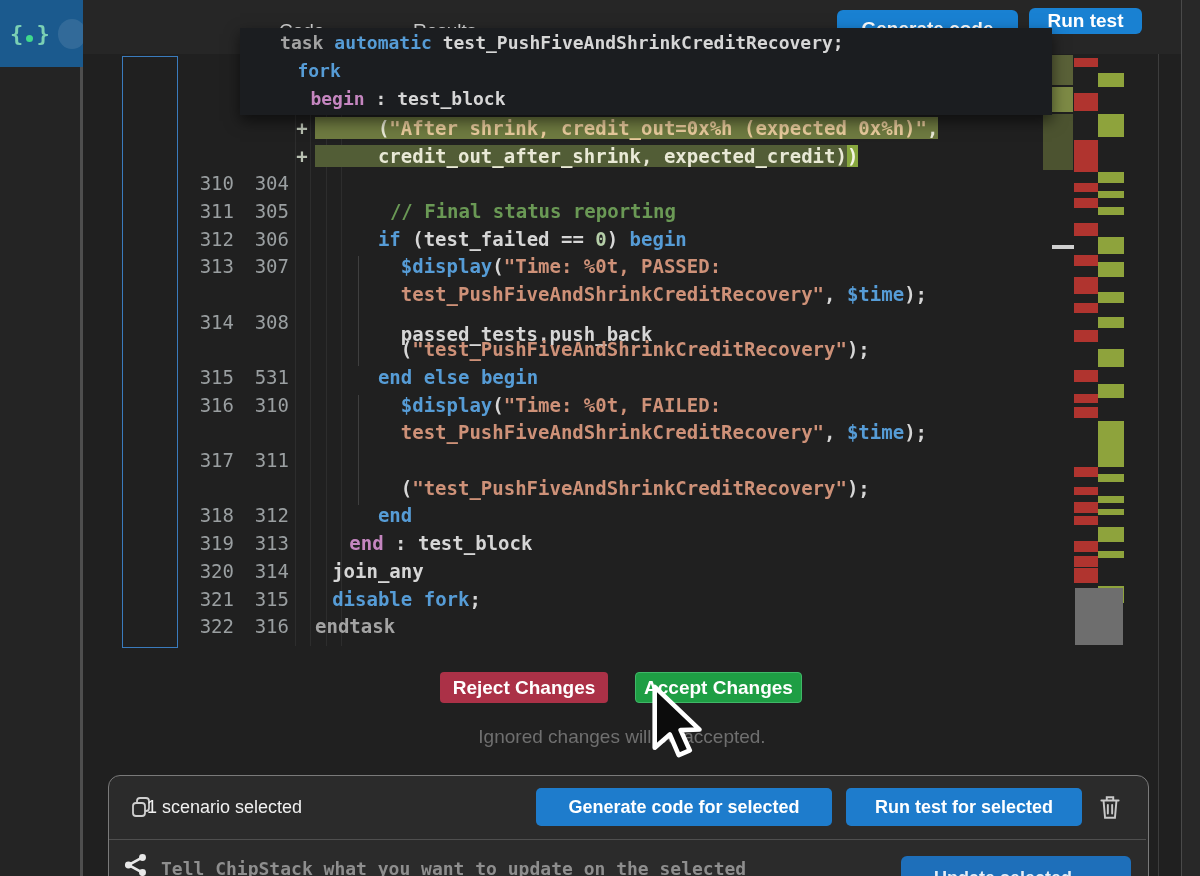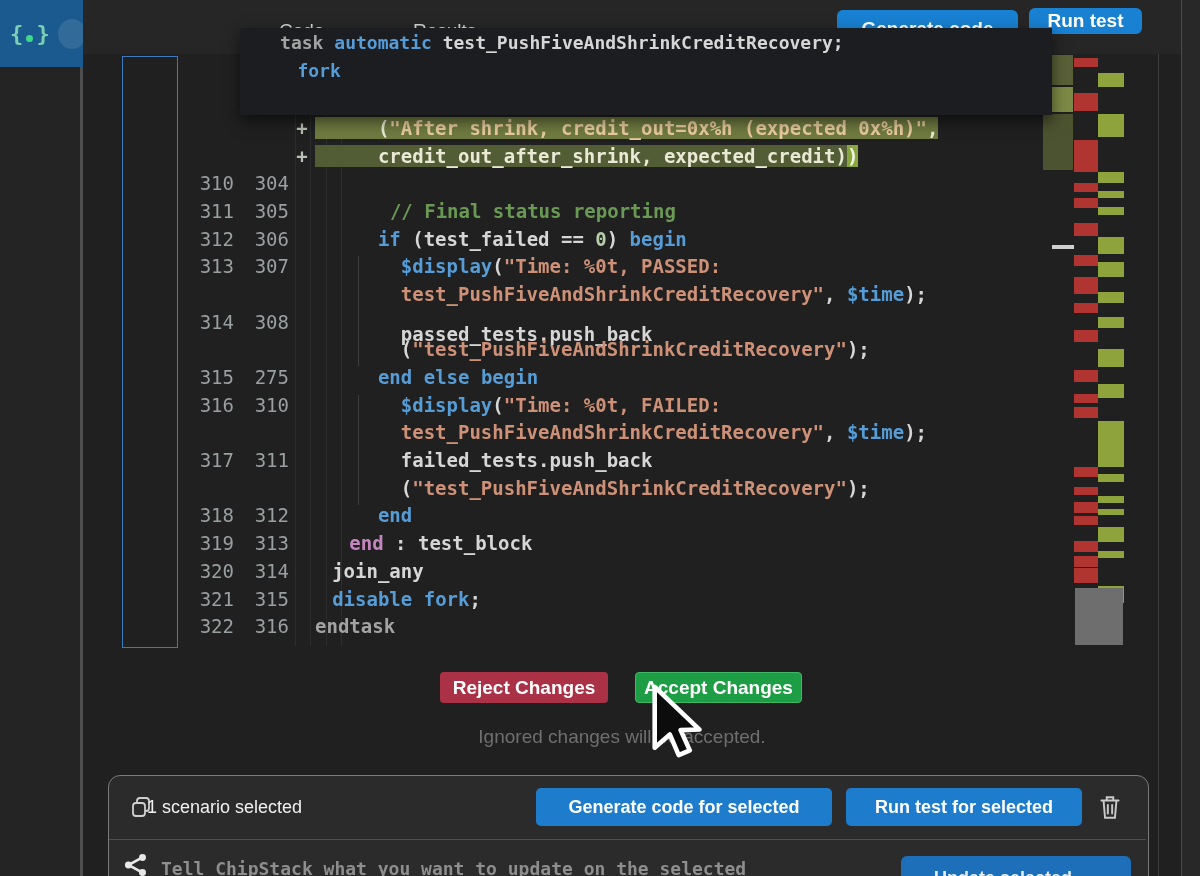--- a/index.html
+++ b/index.html
@@ -163,41 +163,40 @@
             <div class="cc"><span class="hlwrap" style="padding-left: 7.5ch; margin-top: 24px;"><span class="tk-p">passed_tests.push_back</span></span></div>
           </div>
           <div class="crow">
             <div class="ln1"></div>
             <div class="ln2"></div>
             <div class="mk"></div>
             <div class="cc"><span class="hlwrap" style="padding-left: 7.5ch;"><span class="tk-p">(</span><span class="tk-s">"test_PushFiveAndShrinkCreditRecovery"</span><span class="tk-p">);</span></span></div>
           </div>
           <div class="crow">
             <div class="ln1">315</div>
-            <div class="ln2">275</div>
+            <div class="ln2">531</div>
             <div class="mk"></div>
             <div class="cc"><span class="hlwrap" style="padding-left: 5.5ch;"><span class="tk-b">end</span><span class="tk-p"> </span><span class="tk-b">else</span><span class="tk-p"> </span><span class="tk-b">begin</span></span></div>
           </div>
           <div class="crow">
             <div class="ln1">316</div>
             <div class="ln2">310</div>
             <div class="mk"></div>
             <div class="cc"><span class="hlwrap" style="padding-left: 7.5ch;"><span class="tk-b">$display</span><span class="tk-p">(</span><span class="tk-s">"Time: %0t, FAILED:</span></span></div>
           </div>
           <div class="crow">
             <div class="ln1"></div>
             <div class="ln2"></div>
             <div class="mk"></div>
             <div class="cc"><span class="hlwrap" style="padding-left: 7.5ch;"><span class="tk-s">test_PushFiveAndShrinkCreditRecovery"</span><span class="tk-p">, </span><span class="tk-b">$time</span><span class="tk-p">);</span></span></div>
           </div>
           <div class="crow">
             <div class="ln1">317</div>
             <div class="ln2">311</div>
             <div class="mk"></div>
-            <div class="cc"><span class="hlwrap" style="padding-left: 7.5ch;"><span class="tk-p">failed_tests.push_back</span></span></div>
           </div>
           <div class="crow">
             <div class="ln1"></div>
             <div class="ln2"></div>
             <div class="mk"></div>
             <div class="cc"><span class="hlwrap" style="padding-left: 7.5ch;"><span class="tk-p">(</span><span class="tk-s">"test_PushFiveAndShrinkCreditRecovery"</span><span class="tk-p">);</span></span></div>
           </div>
           <div class="crow">
             <div class="ln1">318</div>
             <div class="ln2">312</div>
@@ -282,20 +281,21 @@
       <button id="btn-accept" class="diffbtn">Accept Changes</button>
       <div id="diff-note" class="abs">Ignored changes will be accepted.</div>
     </div>
   </div>
 
   <div id="rightstrip" class="abs"></div>
 
   <div id="tooltip" class="abs">
       <div class="trow" style="padding-left: 3.7ch;"><span class="tk-y">task</span><span class="tk-p"> </span><span class="tk-b">automatic</span><span class="tk-p"> test_PushFiveAndShrinkCreditRecovery;</span></div>
       <div class="trow" style="padding-left: 5.3ch;"><span class="tk-b">fork</span></div>
+      <div class="trow" style="padding-left: 6.5ch;"><span class="tk-m">begin</span><span class="tk-p"> : test_block</span></div>
     </div>
 
   <div id="bottom-panel" class="abs">
     <svg class="abs iconsvg" style="left:20px;top:19px" width="24" height="24" viewBox="0 0 24 24">
       <rect x="8" y="3" width="12" height="13" rx="3" fill="none" stroke="#cfcfcf" stroke-width="1.8"></rect>
       <rect x="4" y="8" width="12" height="13" rx="3" fill="#2b2b2b" stroke="#cfcfcf" stroke-width="1.8"></rect>
     </svg>
     <div id="sel-label" class="abs">1 scenario selected</div>
     <button id="btn-gen-sel" class="bbtn">Generate code for selected</button>
     <button id="btn-run-sel" class="bbtn">Run test for selected</button>

